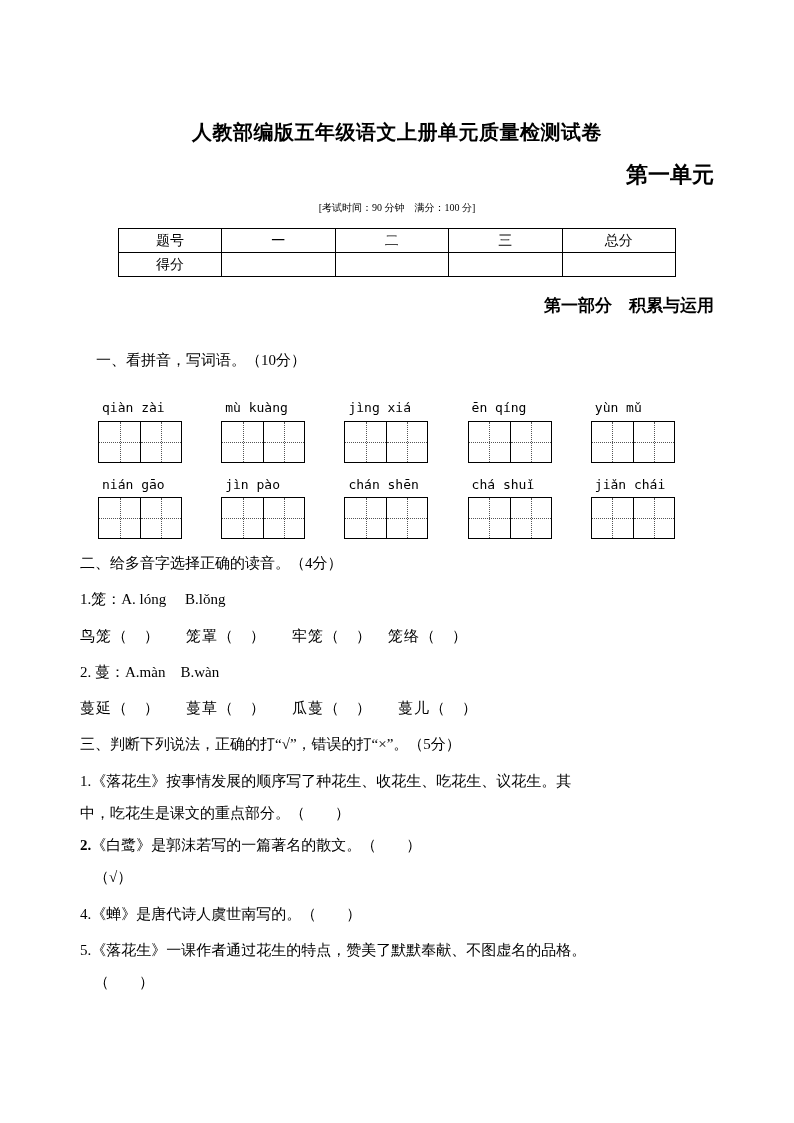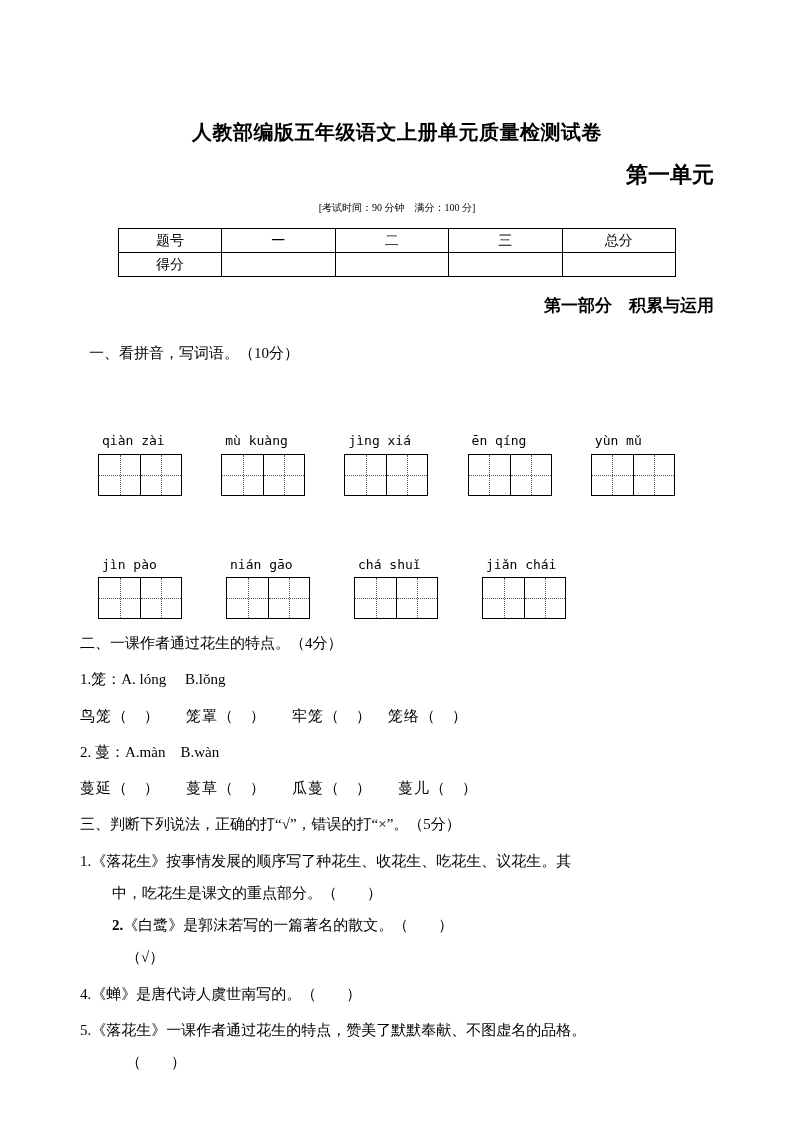--- a/index.html
+++ b/index.html
@@ -81,32 +81,31 @@
     margin: 0;
     padding-top: 18px;
     padding-bottom: 6px;
     line-height: 1.3;
   }
 
   
   .q-head {
     font-size: 15px;
     line-height: 1.5;
-    margin: 9px;
+    margin: 16px;
     padding-top: 10px;
   }
   .q-line {
     font-size: 15px;
     line-height: 1.55;
     margin: 0;
     padding-top: 13px;
   }
   .q-line.tight {
     padding-top: 9px;
-    margin-left: 32px;
   }
   .q-num-bold {
     font-weight: bold;
   }
   .indent-1 {
     padding-left: 14px;
   }
 
   
   .pinyin-block {
@@ -120,21 +119,20 @@
     width: 128px;
     box-sizing: border-box;
   }
   .pinyin-text {
     font-family: "DejaVu Sans Mono", "Liberation Mono", monospace;
     font-size: 13px;
     line-height: 1.2;
     white-space: nowrap;
     padding-left: 4px;
     padding-bottom: 5px;
-    margin-top: 47px;
   }
   .tian-grid {
     display: flex;
     width: 84px;
     height: 42px;
     border: 1.3px solid #000000;
     box-sizing: border-box;
   }
   .tian-cell {
     width: 50%;
@@ -246,28 +244,35 @@
         <div class="pinyin-text">yùn mǔ</div>
         <div class="tian-grid">
           <div class="tian-cell"></div>
           <div class="tian-cell"></div>
         </div>
       </div>
     </div>
 
     <div class="pinyin-row grid-row-2">
       <div class="pinyin-item">
+        <div class="pinyin-text">nián gāo</div>
+        <div class="tian-grid">
+          <div class="tian-cell"></div>
+          <div class="tian-cell"></div>
+        </div>
+      </div>
+      <div class="pinyin-item">
         <div class="pinyin-text">jìn pào</div>
         <div class="tian-grid">
           <div class="tian-cell"></div>
           <div class="tian-cell"></div>
         </div>
       </div>
       <div class="pinyin-item">
-        <div class="pinyin-text">nián gāo</div>
+        <div class="pinyin-text">chán shēn</div>
         <div class="tian-grid">
           <div class="tian-cell"></div>
           <div class="tian-cell"></div>
         </div>
       </div>
       <div class="pinyin-item">
         <div class="pinyin-text">chá shuǐ</div>
         <div class="tian-grid">
           <div class="tian-cell"></div>
           <div class="tian-cell"></div>
@@ -276,21 +281,21 @@
       <div class="pinyin-item">
         <div class="pinyin-text">jiǎn chái</div>
         <div class="tian-grid">
           <div class="tian-cell"></div>
           <div class="tian-cell"></div>
         </div>
       </div>
     </div>
   </div>
 
-  <p class="q-line">二、一课作者通过花生的特点。（4分）</p>
+  <p class="q-line">二、给多音字选择正确的读音。（4分）</p>
 
   <p class="q-line">1.笼：A. lóng　 B.lǒng</p>
   <p class="q-line">
     <span class="brackets">鸟笼（　）</span><span class="word-gap"></span><span class="brackets">笼罩（　）</span><span class="word-gap"></span><span class="brackets">牢笼（　）</span><span class="word-gap-sm"></span><span class="brackets">笼络（　）</span>
   </p>
 
   <p class="q-line">2. 蔓：A.màn　B.wàn</p>
   <p class="q-line">
     <span class="brackets">蔓延（　）</span><span class="word-gap"></span><span class="brackets">蔓草（　）</span><span class="word-gap"></span><span class="brackets">瓜蔓（　）</span><span class="word-gap"></span><span class="brackets">蔓儿（　）</span>
   </p>

